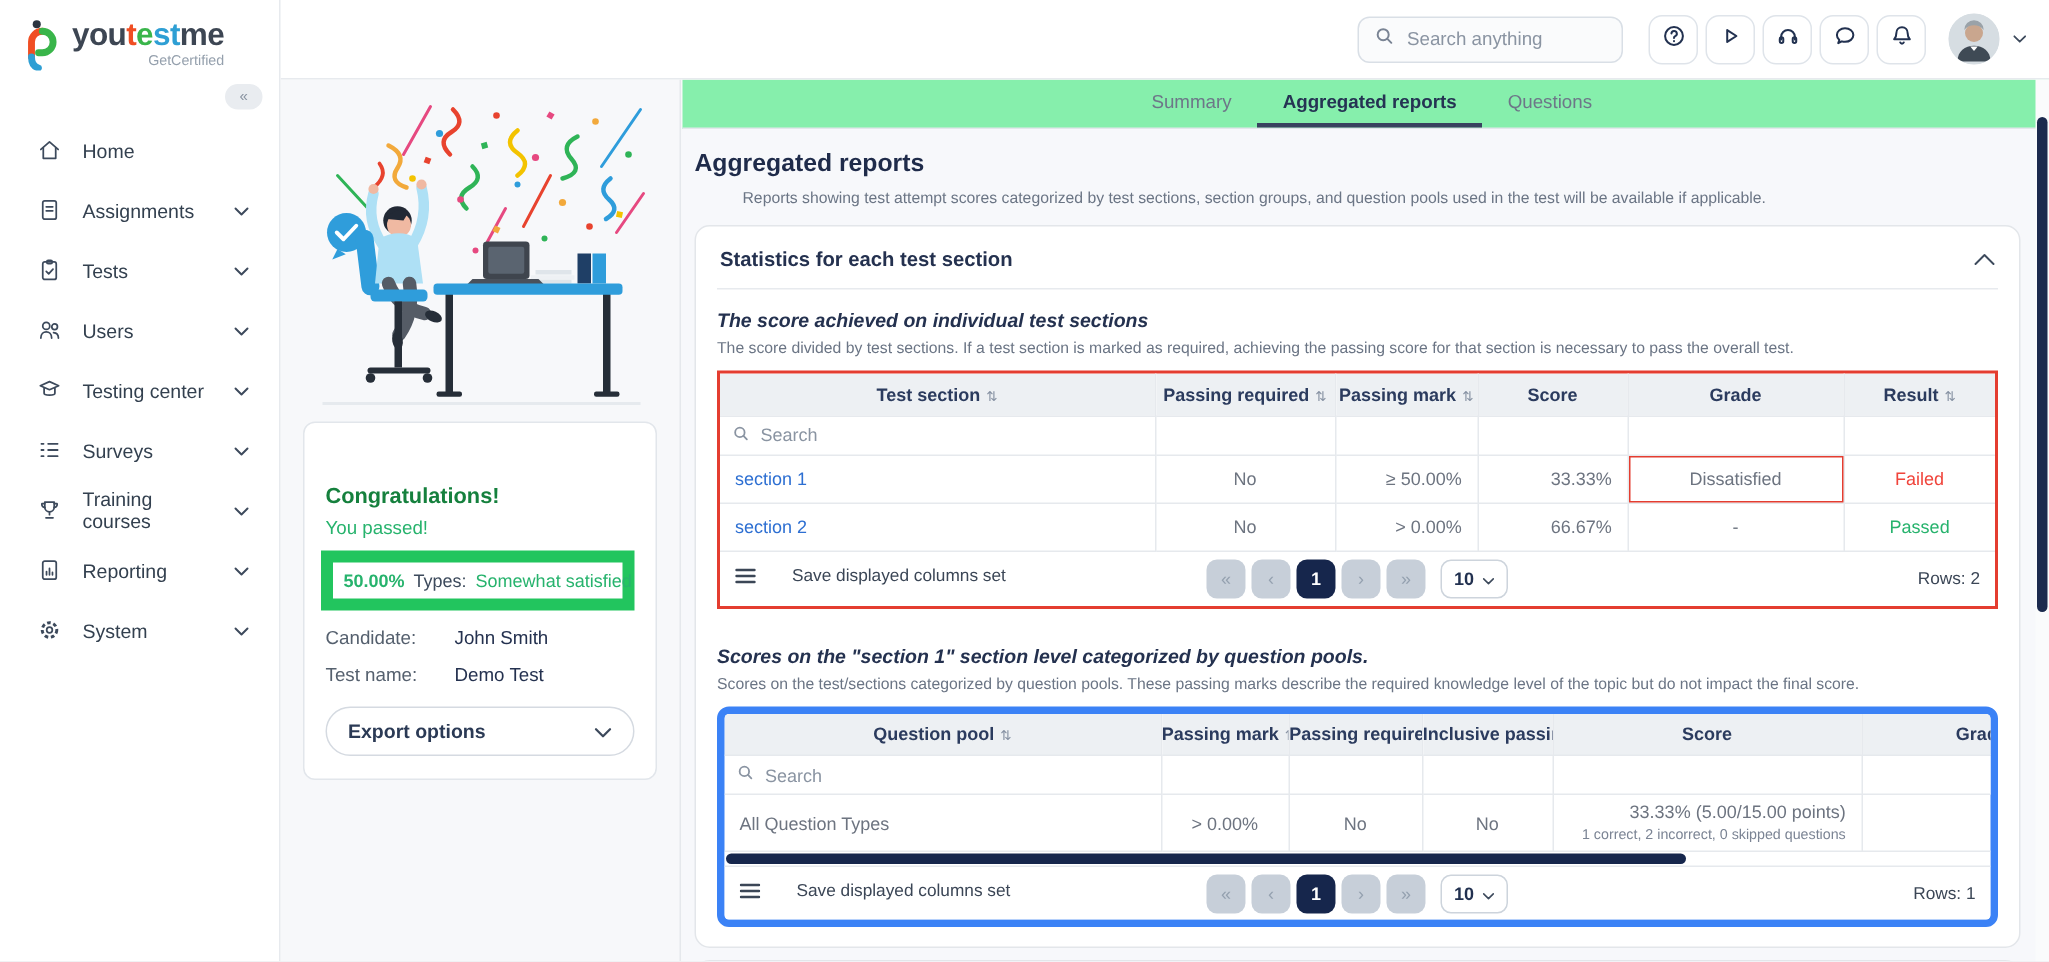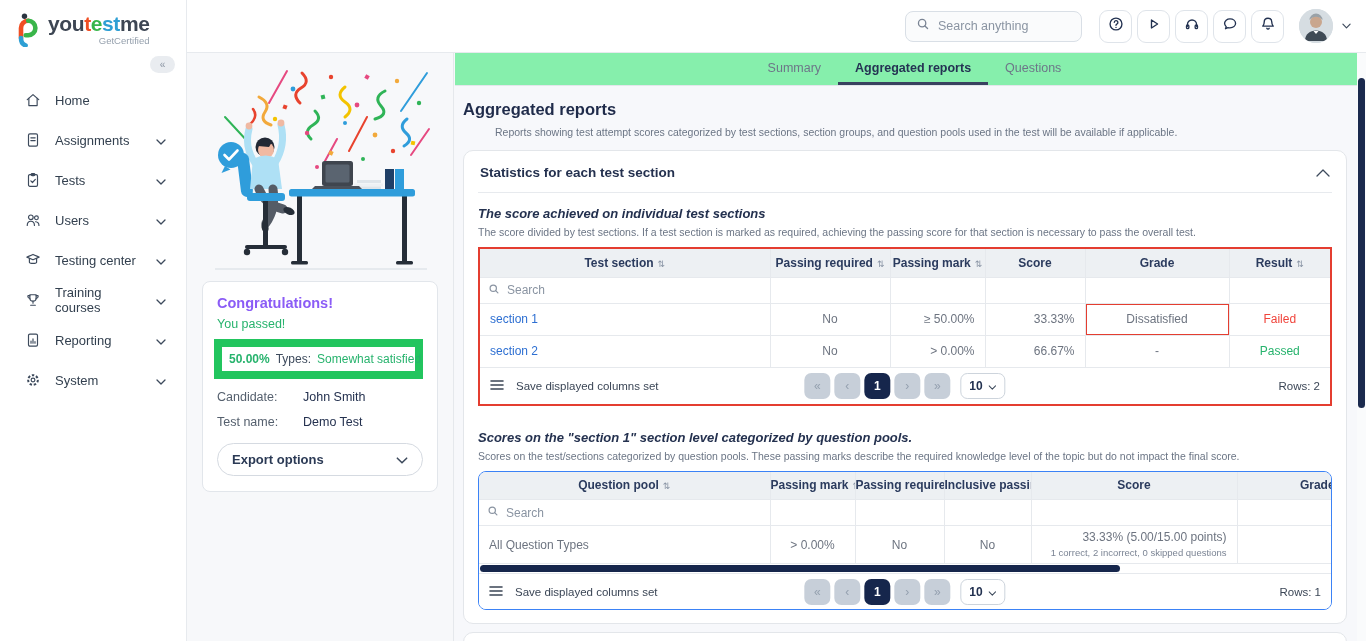--- a/index.html
+++ b/index.html
@@ -25,21 +25,21 @@
   .search-box { width:177px; height:31px; border:1px solid #d9dfe6; border-radius:8px; background:#fafbfc; display:flex; align-items:center; gap:8px; padding:0 10px; margin-right:12px; }
   .search-box input { border:0; outline:0; background:transparent; font-size:12.5px; color:#333f4f; width:100%; font-family:inherit; }
   input::placeholder { color:#8a94a2; }
   .icon-btn { width:33px; height:33px; border:1px solid #dfe4ea; border-radius:9px; background:#fff; display:flex; align-items:center; justify-content:center; cursor:pointer; }
   .avatar { width:34px; height:34px; border-radius:50%; margin-left:10px; overflow:hidden; background:#d6dde2; cursor:pointer; }
   .avatar-chevron { margin-left:4px; cursor:pointer; display:flex; }
   
   .left-col { position:absolute; left:187px; top:53px; width:267px; bottom:0; background:#f7f8fa; border-right:1px solid #e5e8ec; }
   .illustration { display:block; margin:6px auto 0; }
   .result-card { margin:0 15px 0 15px; background:#fff; border:1px solid #e2e6eb; border-radius:8px; padding:13px 14px 15px; }
-  .rc-title { font-size:14.5px; font-weight:700; color:#8b5cf6; }
+  .rc-title { font-size:14.5px; font-weight:700; color:#15803d;margin-top:28px; }
   .rc-status { font-size:12.5px; margin-top:6px; }
   .rc-stats { display:flex; align-items:center; gap:6px; border:8px solid #22c55e; padding:5px 7px; margin:8px 0 2px -3px; font-size:12px; white-space:nowrap; }
   .rc-score { font-weight:700; }
   .rc-grade-label { color:#3d4a5c; }
   .rc-row { display:flex; font-size:12.5px; margin-top:11px; }
   .rc-label { width:86px; color:#55606e; }
   .rc-value { color:#24314f; }
   .export-btn { margin-top:14px; height:33px; border:1px solid #d5dae1; border-radius:17px; display:flex; align-items:center; justify-content:space-between; padding:0 14px; font-size:13px; font-weight:700; color:#2b3a55; background:#fff; cursor:pointer; }
   
   .main { position:absolute; left:455px; right:0; top:53px; bottom:0; background:#f7f8fb; }
@@ -51,21 +51,21 @@
   .page-sub { font-size:10.5px; color:#6b7585; margin-top:7px;padding-left:32px; }
   .card { margin-top:12px; background:#fff; border:1px solid #e3e6ea; border-radius:10px; padding:0 14px 13px; }
   .card-head { display:flex; align-items:center; justify-content:space-between; padding:14px 2px 12px; border-bottom:1px solid #e7eaee; }
   .card-title { font-size:13.5px; font-weight:700; color:#24314f; }
   .collapse-chevron { cursor:pointer; display:flex; }
   .sec-head { font-size:13px; font-weight:700; color:#24314f; margin-top:13px;font-style:italic; }
   .sec-head.spaced { margin-top:24px; }
   .sec-sub { font-size:10.5px; color:#6b7585; margin-top:5px; }
   
   .table1-wrap { margin-top:9px; border:2px solid #e43d30; }
-  .table2-box { margin-top:9px; border:1px solid #3b82f6; border-radius:8px; overflow:hidden; }
+  .table2-box { margin-top:9px; border:5px solid #3b82f6; border-radius:8px; overflow:hidden; }
   table { border-collapse:collapse; table-layout:fixed; width:100%; }
   .t2 table { width:918px; }
   th, td { border-right:1px solid #e6e9ed; border-bottom:1px solid #e6e9ed; font-size:12px; overflow:hidden; white-space:nowrap; }
   th:last-child, td:last-child { border-right:none; }
   th { background:#edf0f3; color:#2b3b5e; font-weight:700; height:28px; text-align:center; }
   .sort { font-size:9px; color:#8792a3; margin-left:4px; font-weight:400; }
   .filter-row td { height:26px; background:#fff; padding:0 8px; }
   .cell-search { display:flex; align-items:center; gap:7px; }
   .cell-search input { border:0; outline:0; font-size:12px; color:#333f4f; width:100%; font-family:inherit; background:transparent; }
   .data-row td { height:32px; padding:0 10px; color:#6d7480; }
@@ -73,21 +73,21 @@
   td.al { text-align:left; } td.ac { text-align:center; } td.ar { text-align:right; }
   .link { color:#2d6fd2; cursor:pointer; }
   .grade-annot { position:relative; }
   .grade-annot .annot { position:absolute; inset:-1px; border:2px solid #e43d30; pointer-events:none; }
   .score-sub { font-size:9.5px; color:#7b8494; margin-top:2px; }
   .score-2l { line-height:1.25; padding:4px 10px !important; }
   .h-scroll { height:9px; position:relative; background:#fff; }
   .h-thumb { position:absolute; left:1px; top:1px; height:7px; width:640px; background:#16264c; border-radius:4px; cursor:pointer; }
   .tfooter { display:flex; align-items:center; height:36px; padding:0 10px; position:relative; background:#fff; }
   .tfooter.bt { border-top:1px solid #e6e9ed; }
-  .save-cols { display:flex; align-items:center; gap:12px; font-size:11.5px; color:#3b4656; cursor:pointer; }
+  .save-cols { display:flex; gap:24px; font-size:11.5px; color:#3b4656; cursor:pointer; }
   .pagination { position:absolute; left:50%; transform:translateX(-50%); display:flex; align-items:center; gap:4px; }
   .pg-btn { width:26px; height:26px; border-radius:7px; background:#c7cfd9; color:#94a0af; font-size:12px; display:flex; align-items:center; justify-content:center; cursor:pointer; }
   .pg-btn.active { background:#16264c; color:#fff; font-weight:700; }
   .pg-size { height:26px; border:1px solid #cdd4dc; border-radius:7px; background:#fff; display:flex; align-items:center; gap:6px; padding:0 8px; font-size:12px; color:#223150; font-weight:600; margin-left:6px; cursor:pointer; }
   .rows-label { margin-left:auto; font-size:11.5px; color:#3b4656; }
   .card-stub { margin-top:8px; background:#fff; border:1px solid #e3e6ea; border-radius:10px; height:34px; }
   
   .v-scroll { position:absolute; right:0; top:53px; bottom:0; width:9px; background:#fafbfc; z-index:6; }
   .v-thumb { position:absolute; top:25px; right:1px; width:7px; height:330px; background:#1b2a4e; border-radius:4px; cursor:pointer; }
   svg.stroke { fill:none; stroke:#3d4a5c; stroke-width:1.3; stroke-linecap:round; stroke-linejoin:round; }
@@ -166,20 +166,32 @@
             </svg></span>
       </div>
       <div class="nav-item">
         <span class="nav-icon">
             <svg class="stroke" width="18" height="18" viewBox="0 0 20 20">
               <path d="M3.2 6.8 L10 3.8 L16.8 6.8 L10 9.8 Z"></path>
               <path d="M6 8.4 v4 c0 1.8 8 1.8 8 0 v-4"></path>
             </svg>
           </span>
         <span class="nav-label">Testing center</span>
+        <span><svg class="stroke" width="10" height="6" viewBox="0 0 10 6">
+              <path d="M1 1 L5 5 L9 1"></path>
+            </svg></span>
+      </div>
+      <div class="nav-item">
+        <span class="nav-icon">
+            <svg class="stroke" width="18" height="18" viewBox="0 0 20 20">
+              <path d="M4 5.4 h1.6 M4 10 h1.6 M4 14.6 h1.6"></path>
+              <path d="M9 5.4 H16 M9 10 H16 M9 14.6 H16"></path>
+            </svg>
+          </span>
+        <span class="nav-label">Surveys</span>
         <span><svg class="stroke" width="10" height="6" viewBox="0 0 10 6">
               <path d="M1 1 L5 5 L9 1"></path>
             </svg></span>
       </div>
       <div class="nav-item">
         <span class="nav-icon">
             <svg class="stroke" width="18" height="18" viewBox="0 0 20 20">
               <path d="M6.5 4.2 h7 v3.6 a3.5 3.5 0 0 1 -7 0 Z"></path>
               <path d="M6.5 5.2 H4.4 a2.2 2.2 0 0 0 2.2 2.9 M13.5 5.2 h2.1 a2.2 2.2 0 0 1 -2.2 2.9"></path>
               <path d="M10 11.3 v2.2 M7.4 15.8 h5.2"></path>

